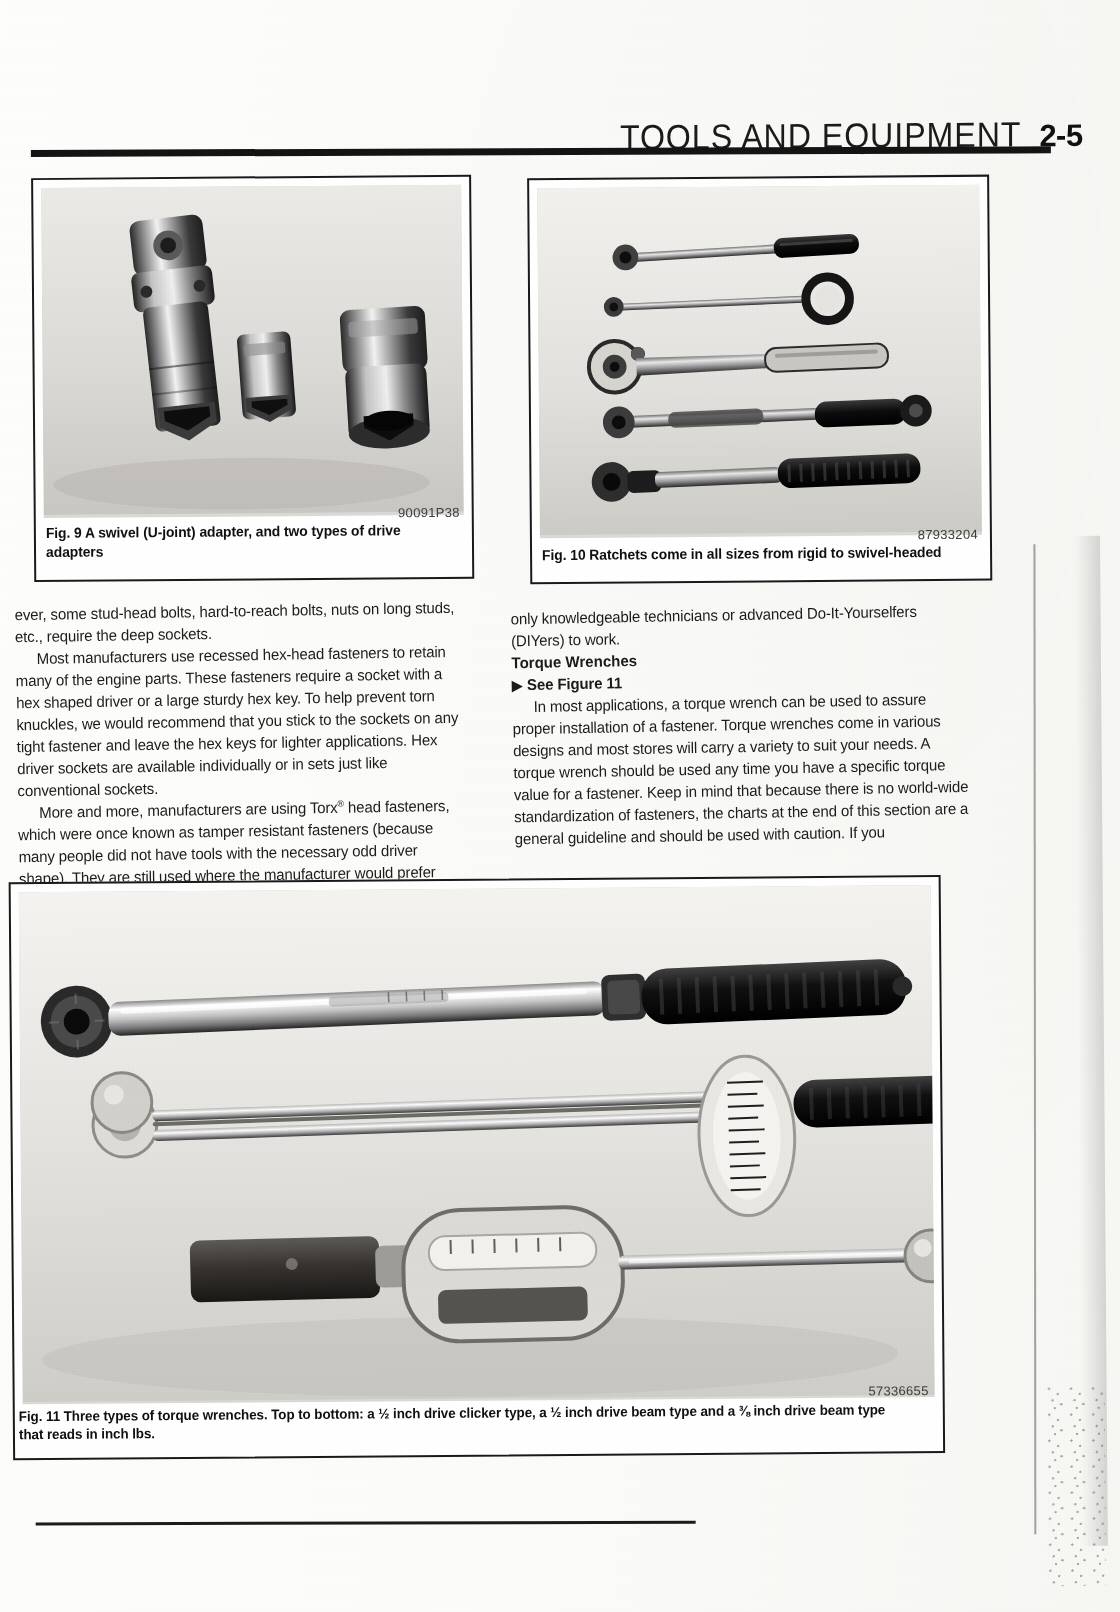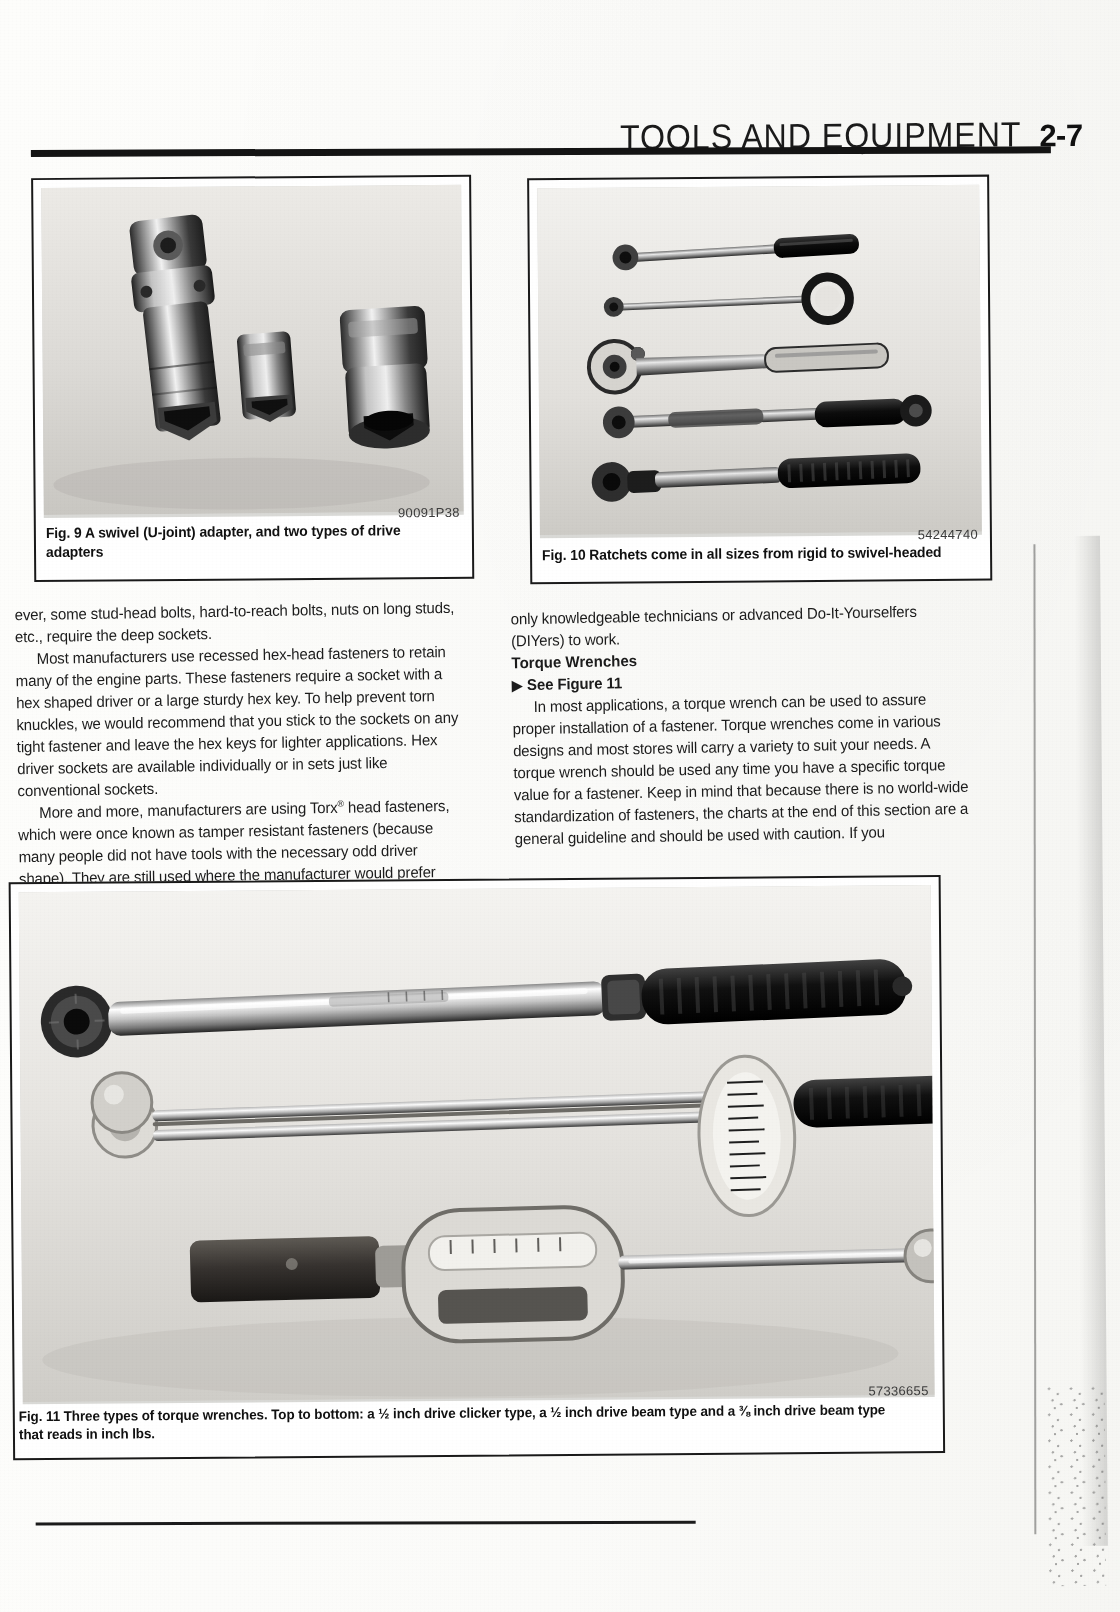--- a/index.html
+++ b/index.html
@@ -208,21 +208,21 @@
   .ph { position: absolute; inset: 0; }
 </style>
 </head>
 <body>
 
 <div class="page"></div>
 
 <div class="sheet">
 
   <div class="header">
-    <span class="header-title">TOOLS AND EQUIPMENT</span><span class="header-page">2-7</span>
+    <span class="header-title">TOOLS AND EQUIPMENT</span><span class="header-page">2-5</span>
   </div>
   <div class="rule"></div>
 
   <div class="figbox fig9">
     <div class="photo">
       <svg class="ph" viewBox="0 0 424 330" preserveAspectRatio="none">
         <defs>
           <linearGradient id="bg9" x1="0" y1="0" x2="0" y2="1">
             <stop offset="0%" stop-color="#eceae6"></stop>
             <stop offset="55%" stop-color="#dcdad6"></stop>
@@ -357,21 +357,21 @@
             <rect x="266" y="10" width="3" height="18"></rect>
             <rect x="278" y="10" width="3" height="18"></rect>
             <rect x="290" y="10" width="3" height="18"></rect>
             <rect x="302" y="10" width="3" height="18"></rect>
             <rect x="314" y="10" width="3" height="18"></rect>
             <rect x="326" y="10" width="3" height="18"></rect>
           </g>
         </g>
       </svg>
     </div>
-    <div class="imgcode">54244740</div>
+    <div class="imgcode">87933204</div>
     <div class="caption">Fig. 10 Ratchets come in all sizes from rigid to swivel-headed</div>
   </div>
 
   <div class="col col-left">
     <p>ever, some stud-head bolts, hard-to-reach bolts, nuts on long studs, etc., require the deep sockets.</p>
     <p class="indent">Most manufacturers use recessed hex-head fasteners to retain many of the engine parts. These fasteners require a socket with a hex shaped driver or a large sturdy hex key. To help prevent torn knuckles, we would recommend that you stick to the sockets on any tight fastener and leave the hex keys for lighter applications. Hex driver sockets are available individually or in sets just like conventional sockets.</p>
     <p class="indent"><span>More and more, manufacturers are using Torx</span><sup class="reg">®</sup><span> head fasteners, which were once known as tamper resistant fasteners (because many people did not have tools with the necessary odd driver shape). They are still used where the manufacturer would prefer</span></p>
   </div>
 
   <div class="col col-right">

